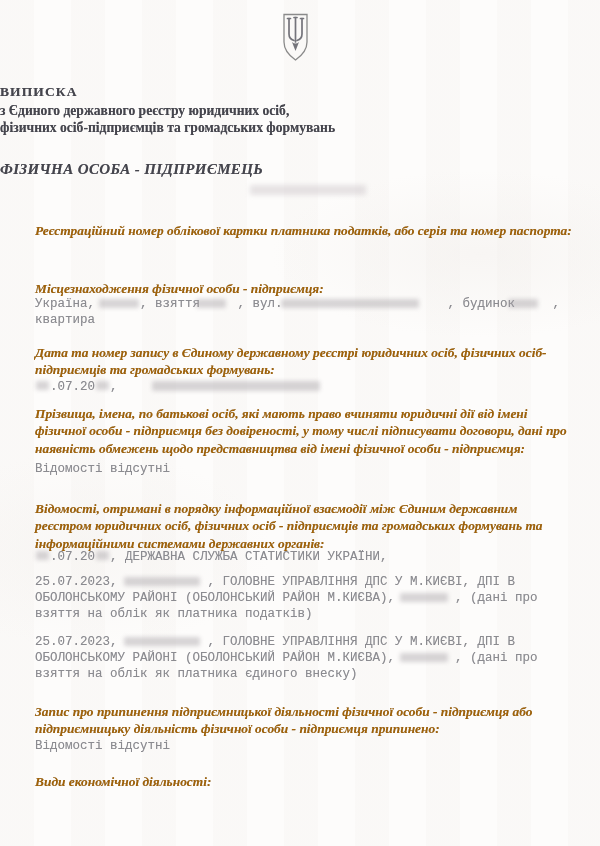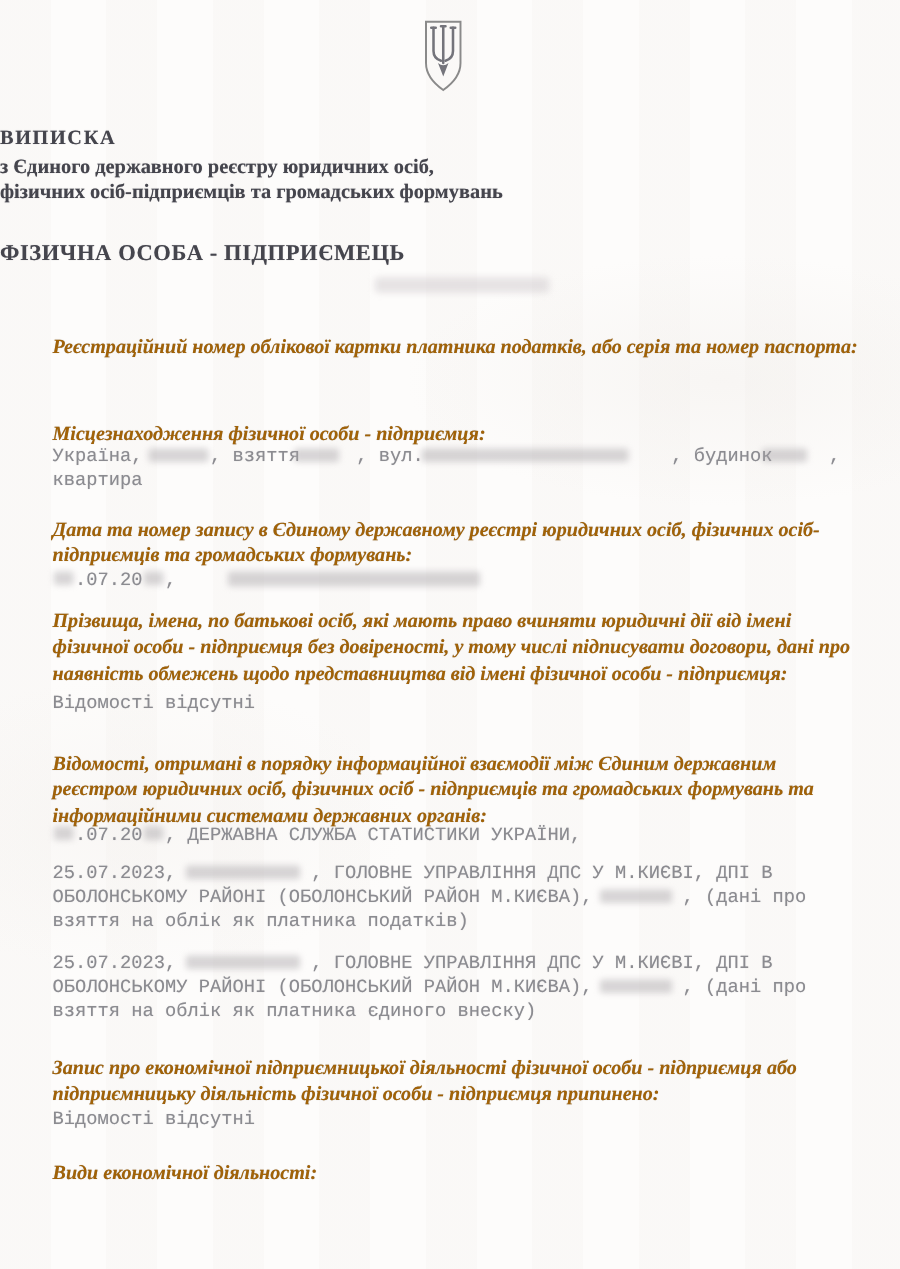--- a/index.html
+++ b/index.html
@@ -17,21 +17,21 @@
       repeating-linear-gradient(90deg, rgba(243,240,237,0.28) 0 34px, rgba(255,255,255,0) 34px 71px);
   }
   .abs{position:absolute;}
   .center{left:0;right:0;text-align:left;}
   .ttl{
     font-weight:bold;color:#45454d;
     text-shadow:0 0 0.5px rgba(70,70,80,0.55);
   }
   .main-title{font-size:13.5px;letter-spacing:1.1px;}
   .subtitle{font-size:13.6px;line-height:17px;}
-  .entity{font-size:15px;letter-spacing:0.4px;}
+  .entity{font-size:15px;letter-spacing:0.4px;font-style:italic;}
   .lbl{
     left:35px;width:542px;
     font-size:13.4px;font-style:italic;font-weight:bold;
     color:#a16207;line-height:17.4px;
     text-shadow:0 0 0.5px rgba(70,70,80,0.45);
   }
   .mono{
     left:35px;width:560px;
     font-family:"Liberation Mono", monospace;
     font-size:12.5px;line-height:16px;color:#8b8b90;
@@ -98,16 +98,16 @@
 взяття на облік як платника податків)</div>
 <div class="redact" style="left:124px;top:577px;width:76px;height:9px"></div>
 <div class="redact" style="left:400px;top:593px;width:48px;height:9px"></div>
 
 <div class="abs mono" style="top:634px">25.07.2023,            , ГОЛОВНЕ УПРАВЛІННЯ ДПС У М.КИЄВІ, ДПІ В
 ОБОЛОНСЬКОМУ РАЙОНІ (ОБОЛОНСЬКИЙ РАЙОН М.КИЄВА),        , (дані про
 взяття на облік як платника єдиного внеску)</div>
 <div class="redact" style="left:124px;top:637px;width:76px;height:9px"></div>
 <div class="redact" style="left:400px;top:653px;width:48px;height:9px"></div>
 
-<div class="abs lbl" style="top:703px">Запис про економічної підприємницької діяльності фізичної особи - підприємця або підприємницьку діяльність фізичної особи - підприємця припинено:</div>
+<div class="abs lbl" style="top:703px">Запис про припинення підприємницької діяльності фізичної особи - підприємця або підприємницьку діяльність фізичної особи - підприємця припинено:</div>
 <div class="abs mono" style="top:738px">Відомості відсутні</div>
 
 <div class="abs lbl" style="top:773px">Види економічної діяльності:</div>
 
 </body></html>

